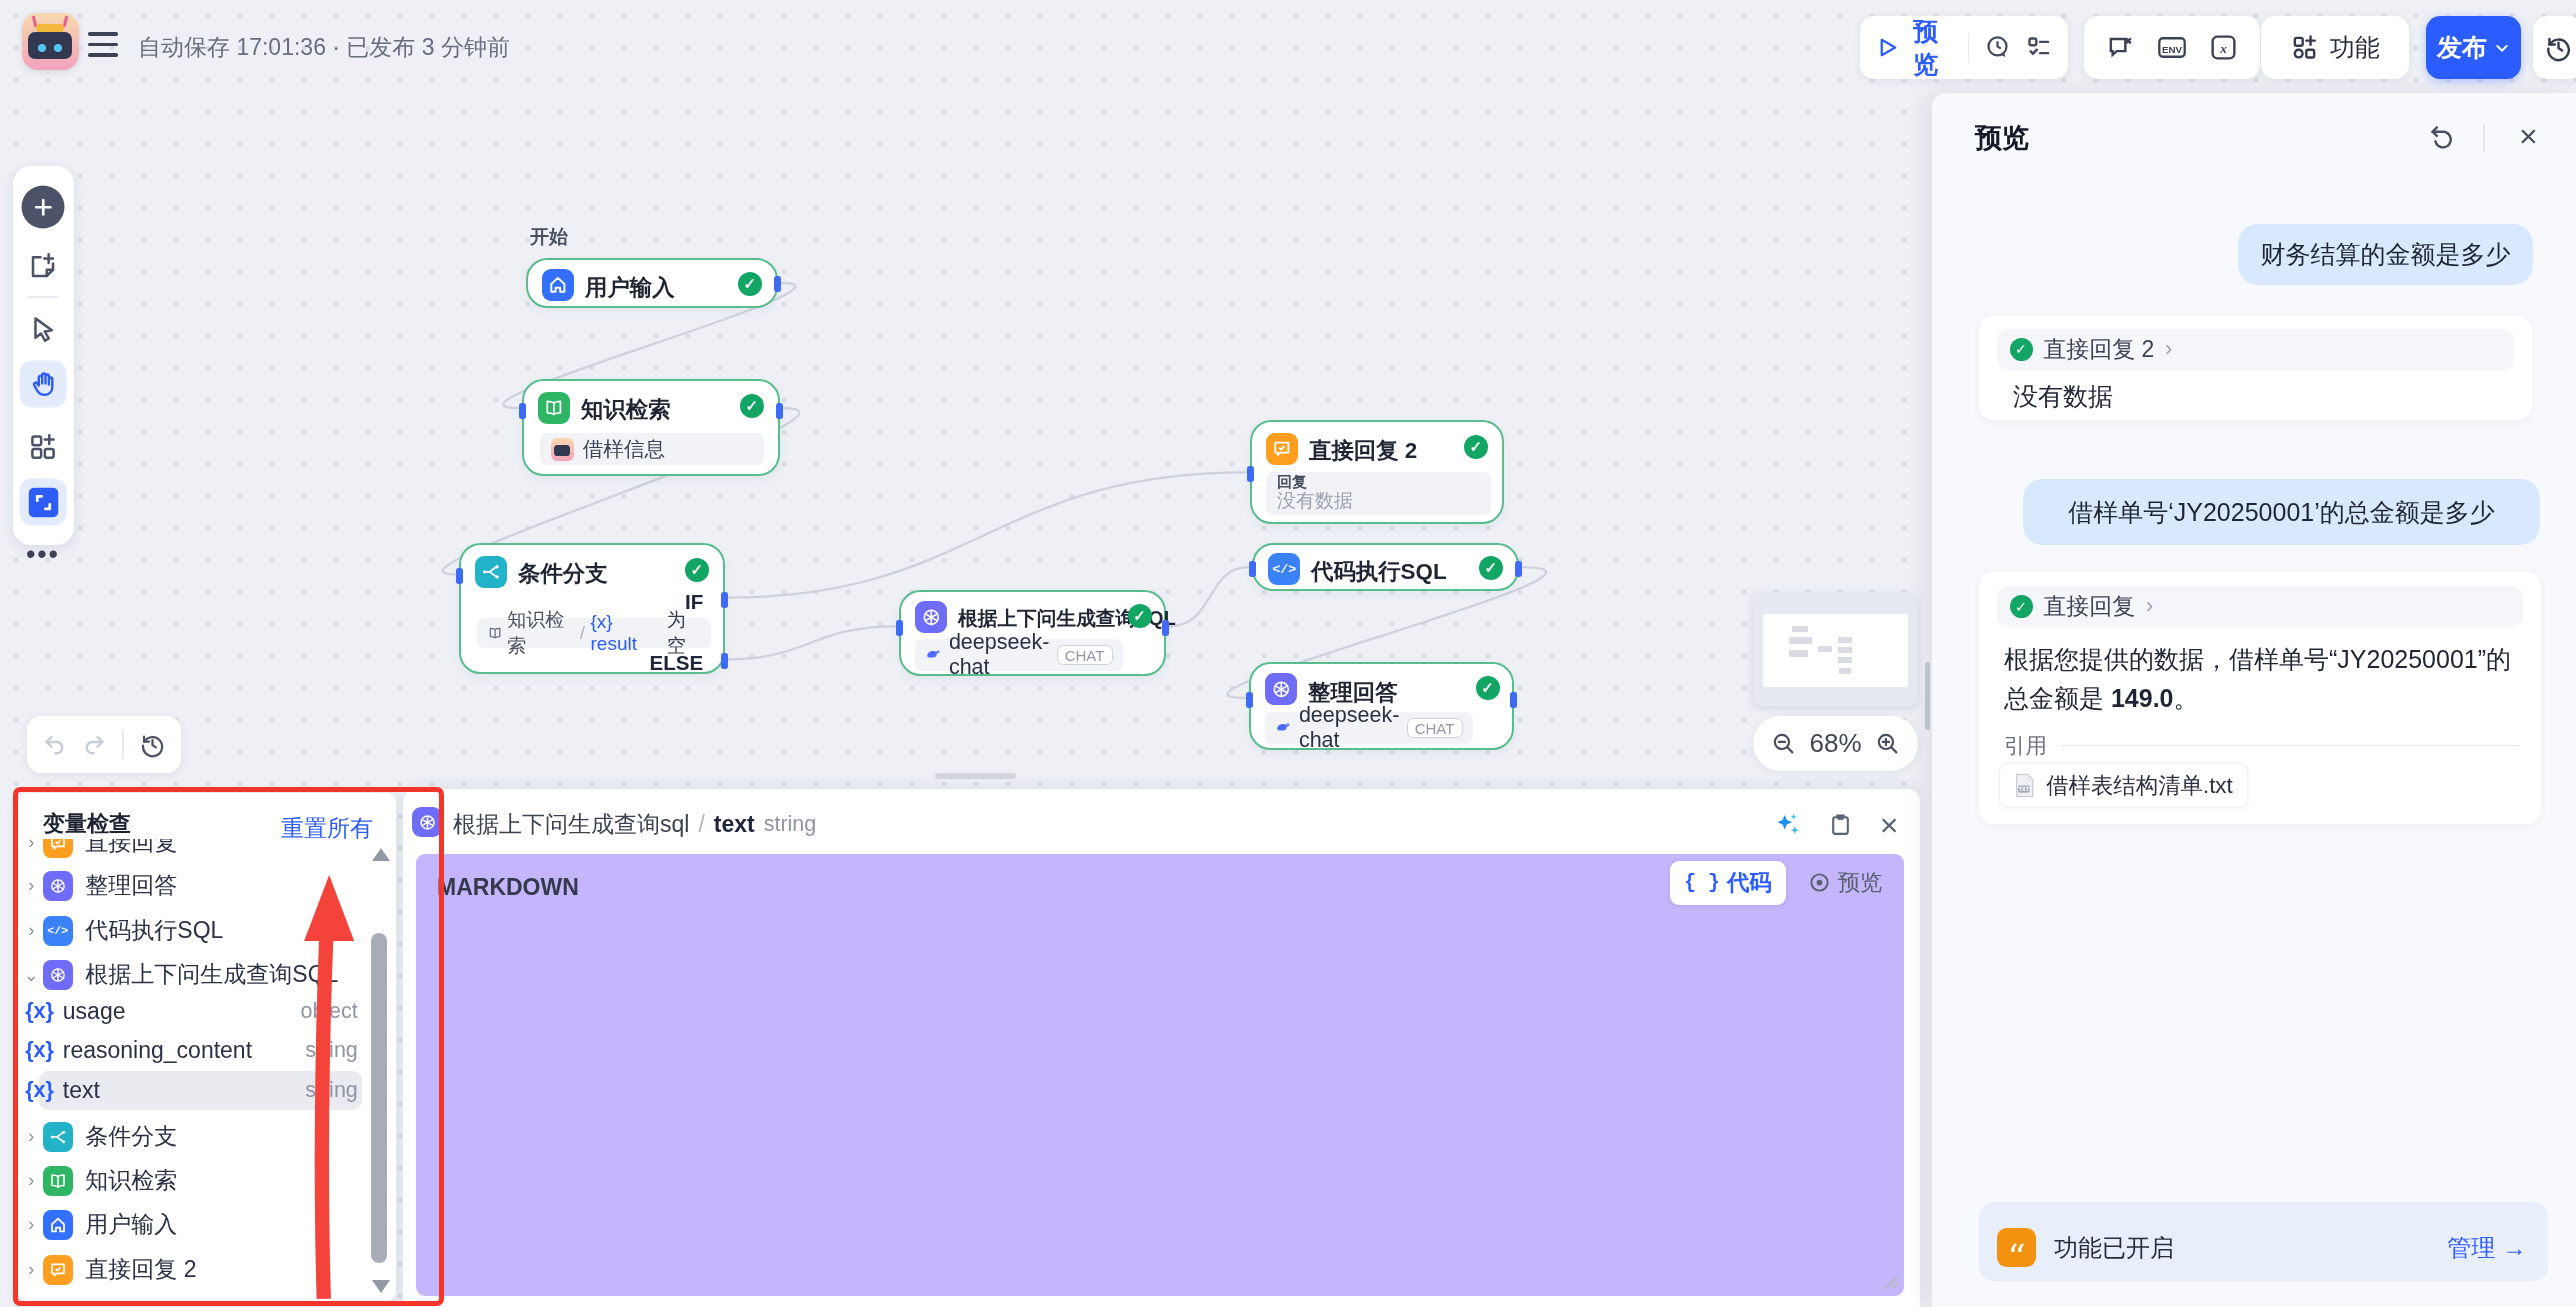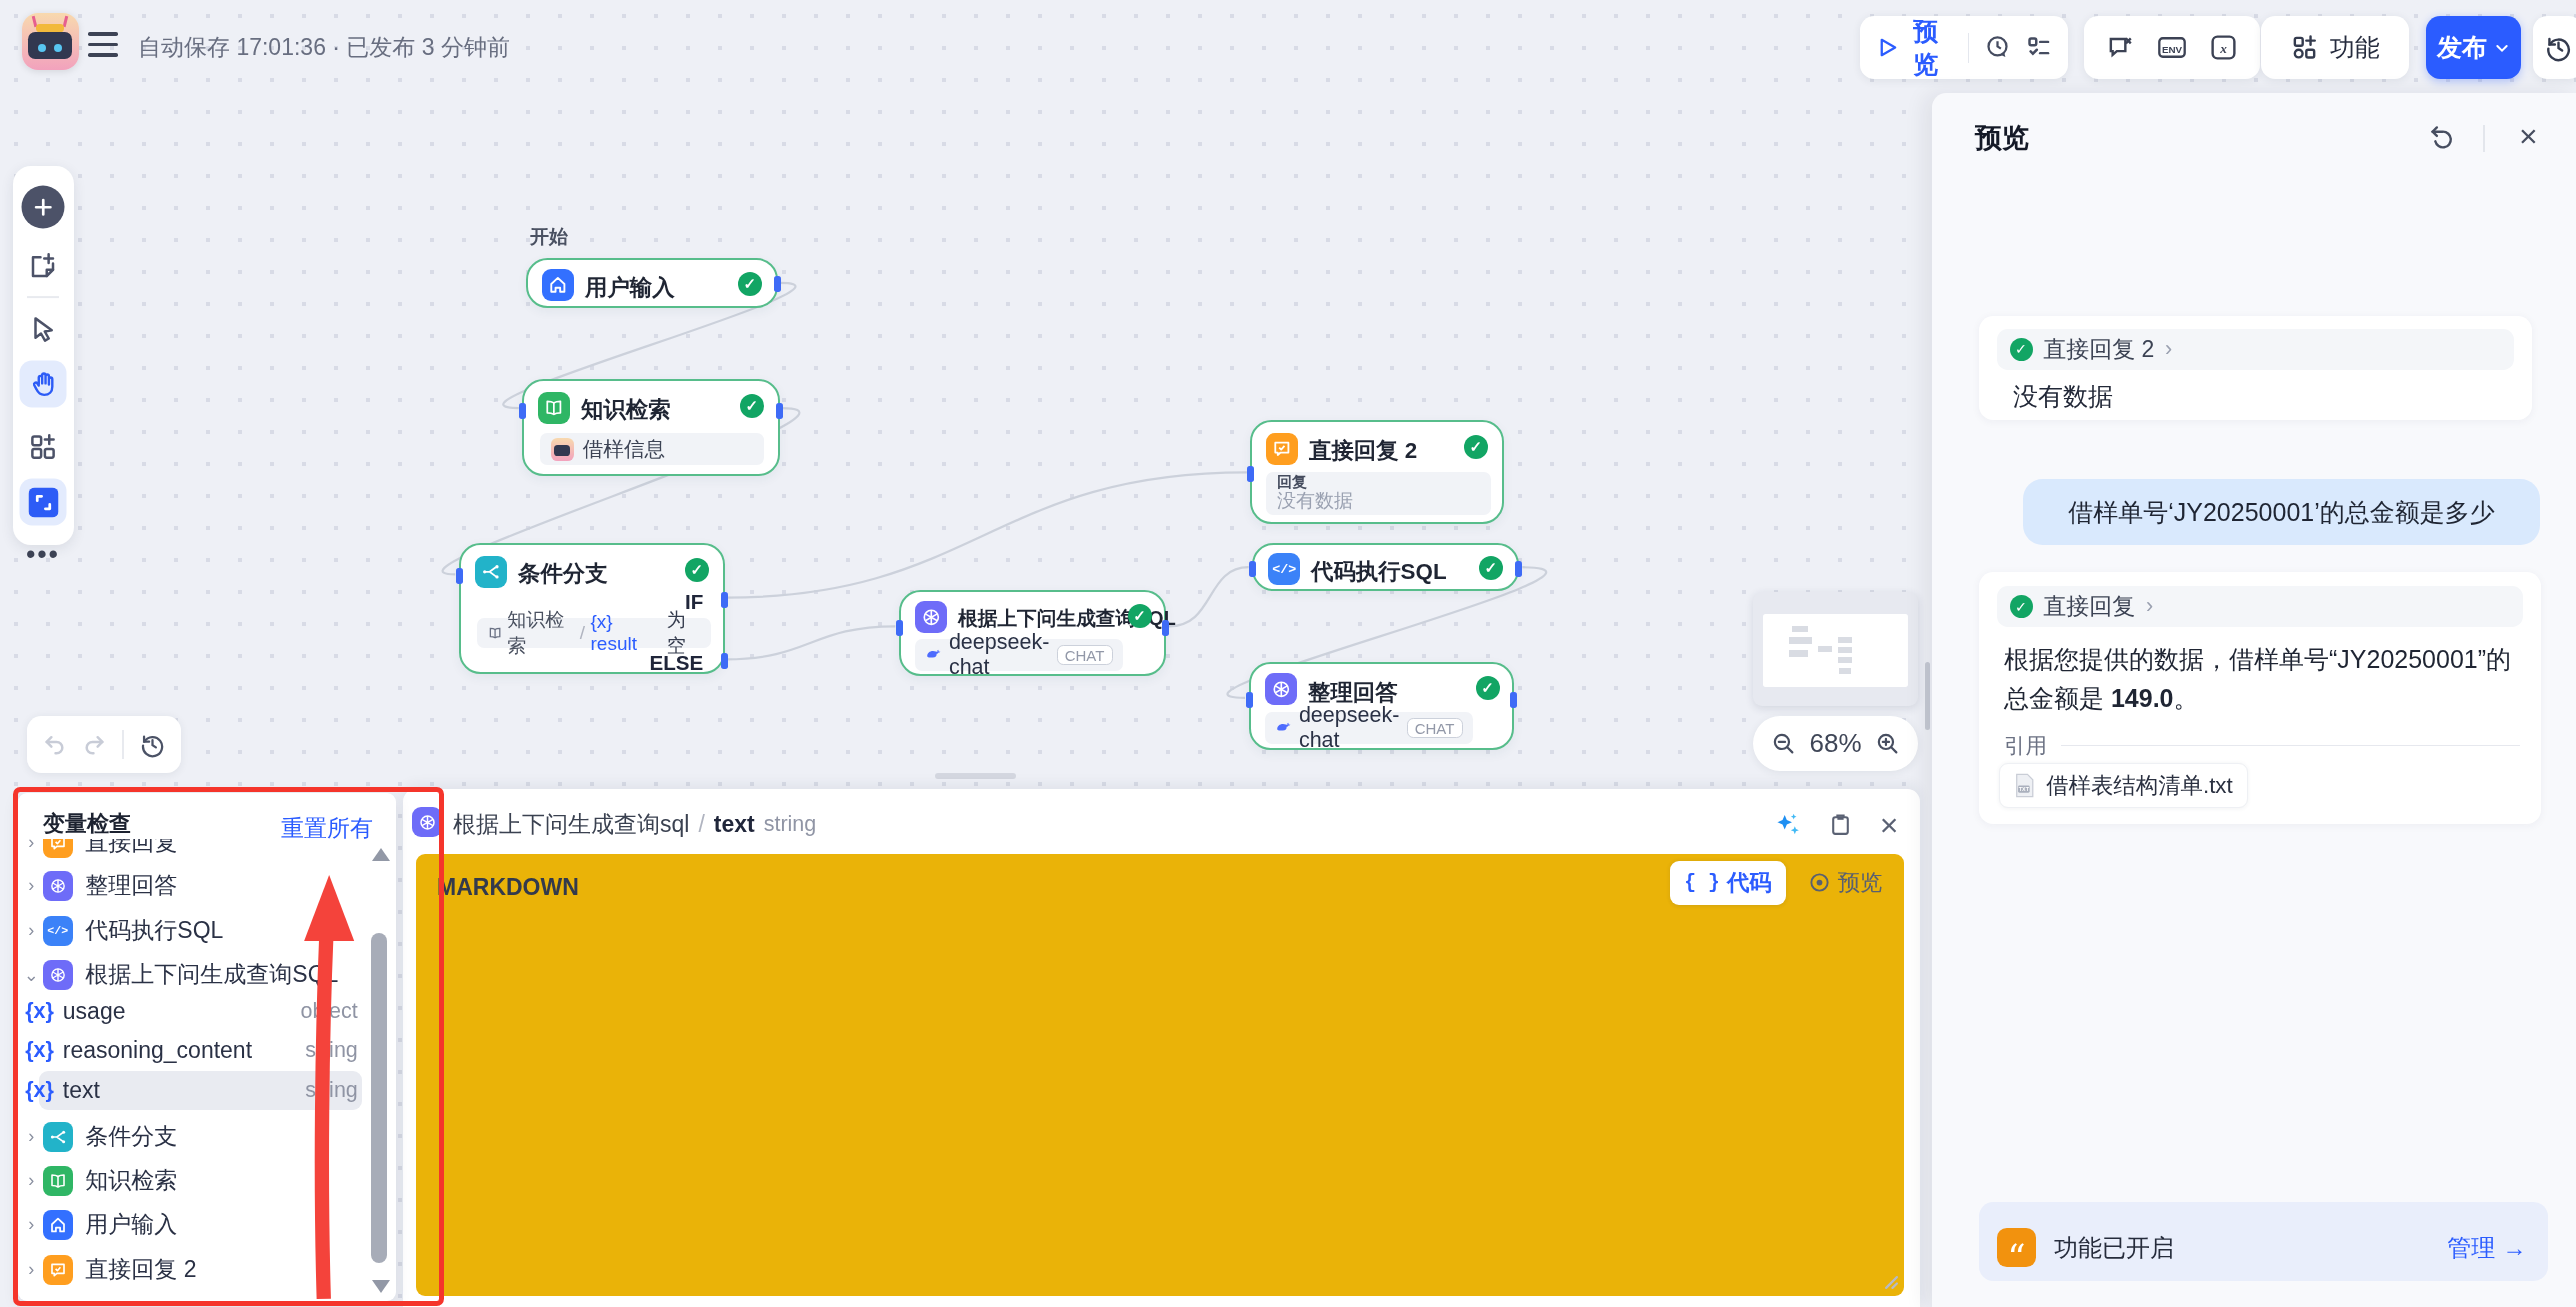--- a/index.html
+++ b/index.html
@@ -58,21 +58,21 @@
   .var-ic { width:30px; height:30px; border-radius:8px; display:flex; align-items:center; justify-content:center; flex:none; margin-right:12.5px; }
   .var-label { font-size:23px; color:#2a3145; white-space:nowrap; }
   .var-type { position:absolute; right:36px; font-size:21.5px; color:#8f94a4; }
   .vx { color:#2b5cff; font-size:21.5px; font-weight:bold; width:43px; flex:none; padding-left:5.4px; }
   .tri-up { width:0; height:0; border-left:9.8px solid transparent; border-right:9.8px solid transparent; border-bottom:13.4px solid #9298a6; }
   .tri-dn { width:0; height:0; border-left:9.8px solid transparent; border-right:9.8px solid transparent; border-top:13.4px solid #9298a6; }
 
   
   .outpanel { left:403px; top:789px; width:1517px; height:519px; background:#fff; border-radius:12.5px 12.5px 0 0;
               box-shadow:0 -3.6px 14.3px rgba(35,45,70,.07); }
-  .codearea { position:absolute; left:12.5px; right:16px; top:65px; bottom:12.5px; background:#eab308; border-radius:9px; }
+  .codearea { position:absolute; left:12.5px; right:16px; top:65px; bottom:12.5px; background:#c4b5fd; border-radius:9px; }
   .toggle-wrap { position:absolute; right:12.5px; top:7.2px; display:flex; align-items:center; gap:12.5px; }
   .toggle-sel { background:#fff; border-radius:9px; box-shadow:0 0.9px 4.5px rgba(35,45,70,.12); color:#2b5cff;
                 font-size:22.4px; font-weight:bold; display:flex; align-items:center; gap:7.2px; padding:6.3px 14.3px; }
   .toggle-un { color:#596070; font-size:22.4px; display:flex; align-items:center; gap:7.2px; padding:6.3px 9px; }
 
   
   .prevpanel { left:1932px; top:93px; width:644px; height:1215px; background:#f8f9fc; border-radius:14.3px 0 0 0;
                box-shadow:-7.2px 0 21.5px rgba(31,35,41,.07); }
   .bubble { position:absolute; background:#d9e9fd; border-radius:19.7px; font-size:25px; color:#1f2533;
             display:flex; align-items:center; justify-content:center; }
@@ -588,20 +588,23 @@
     <span class="abs" style="left:43px;top:27px;font-size:27px;font-weight:bold;color:#141927;">预览</span>
     <span class="abs icn" style="left:494px;top:29px;">
       <svg width="29" height="29" viewBox="0 0 24 24" fill="none" stroke="#474e60" stroke-width="2" stroke-linecap="round">
           <path d="M9 4.5L5.5 8 9 11.5"></path>
           <path d="M5.5 8H14a6.5 6.5 0 1 1-6.3 8"></path>
         </svg>
     </span>
     <span class="abs" style="left:551px;top:32px;width:1.8px;height:27px;background:#e3e6ec;"></span>
     <span class="abs icn" style="left:587px;top:27px;font-size:32px;color:#474e60;line-height:1;">×</span>
 
+    <div class="bubble" style="left:306px;top:131px;width:295px;height:61px;">
+      <span>财务结算的金额是多少</span>
+    </div>
 
     <div class="botcard" style="left:47px;top:223px;width:553px;height:104px;">
       <div class="srcpill" style="top:12.5px;">
         <span class="ok">✓</span>
         <span class="nm">直接回复 2</span>
         <span class="gt">›</span>
       </div>
       <div class="abs" style="left:34px;top:64px;font-size:25px;color:#222838;">没有数据</div>
     </div>
 

